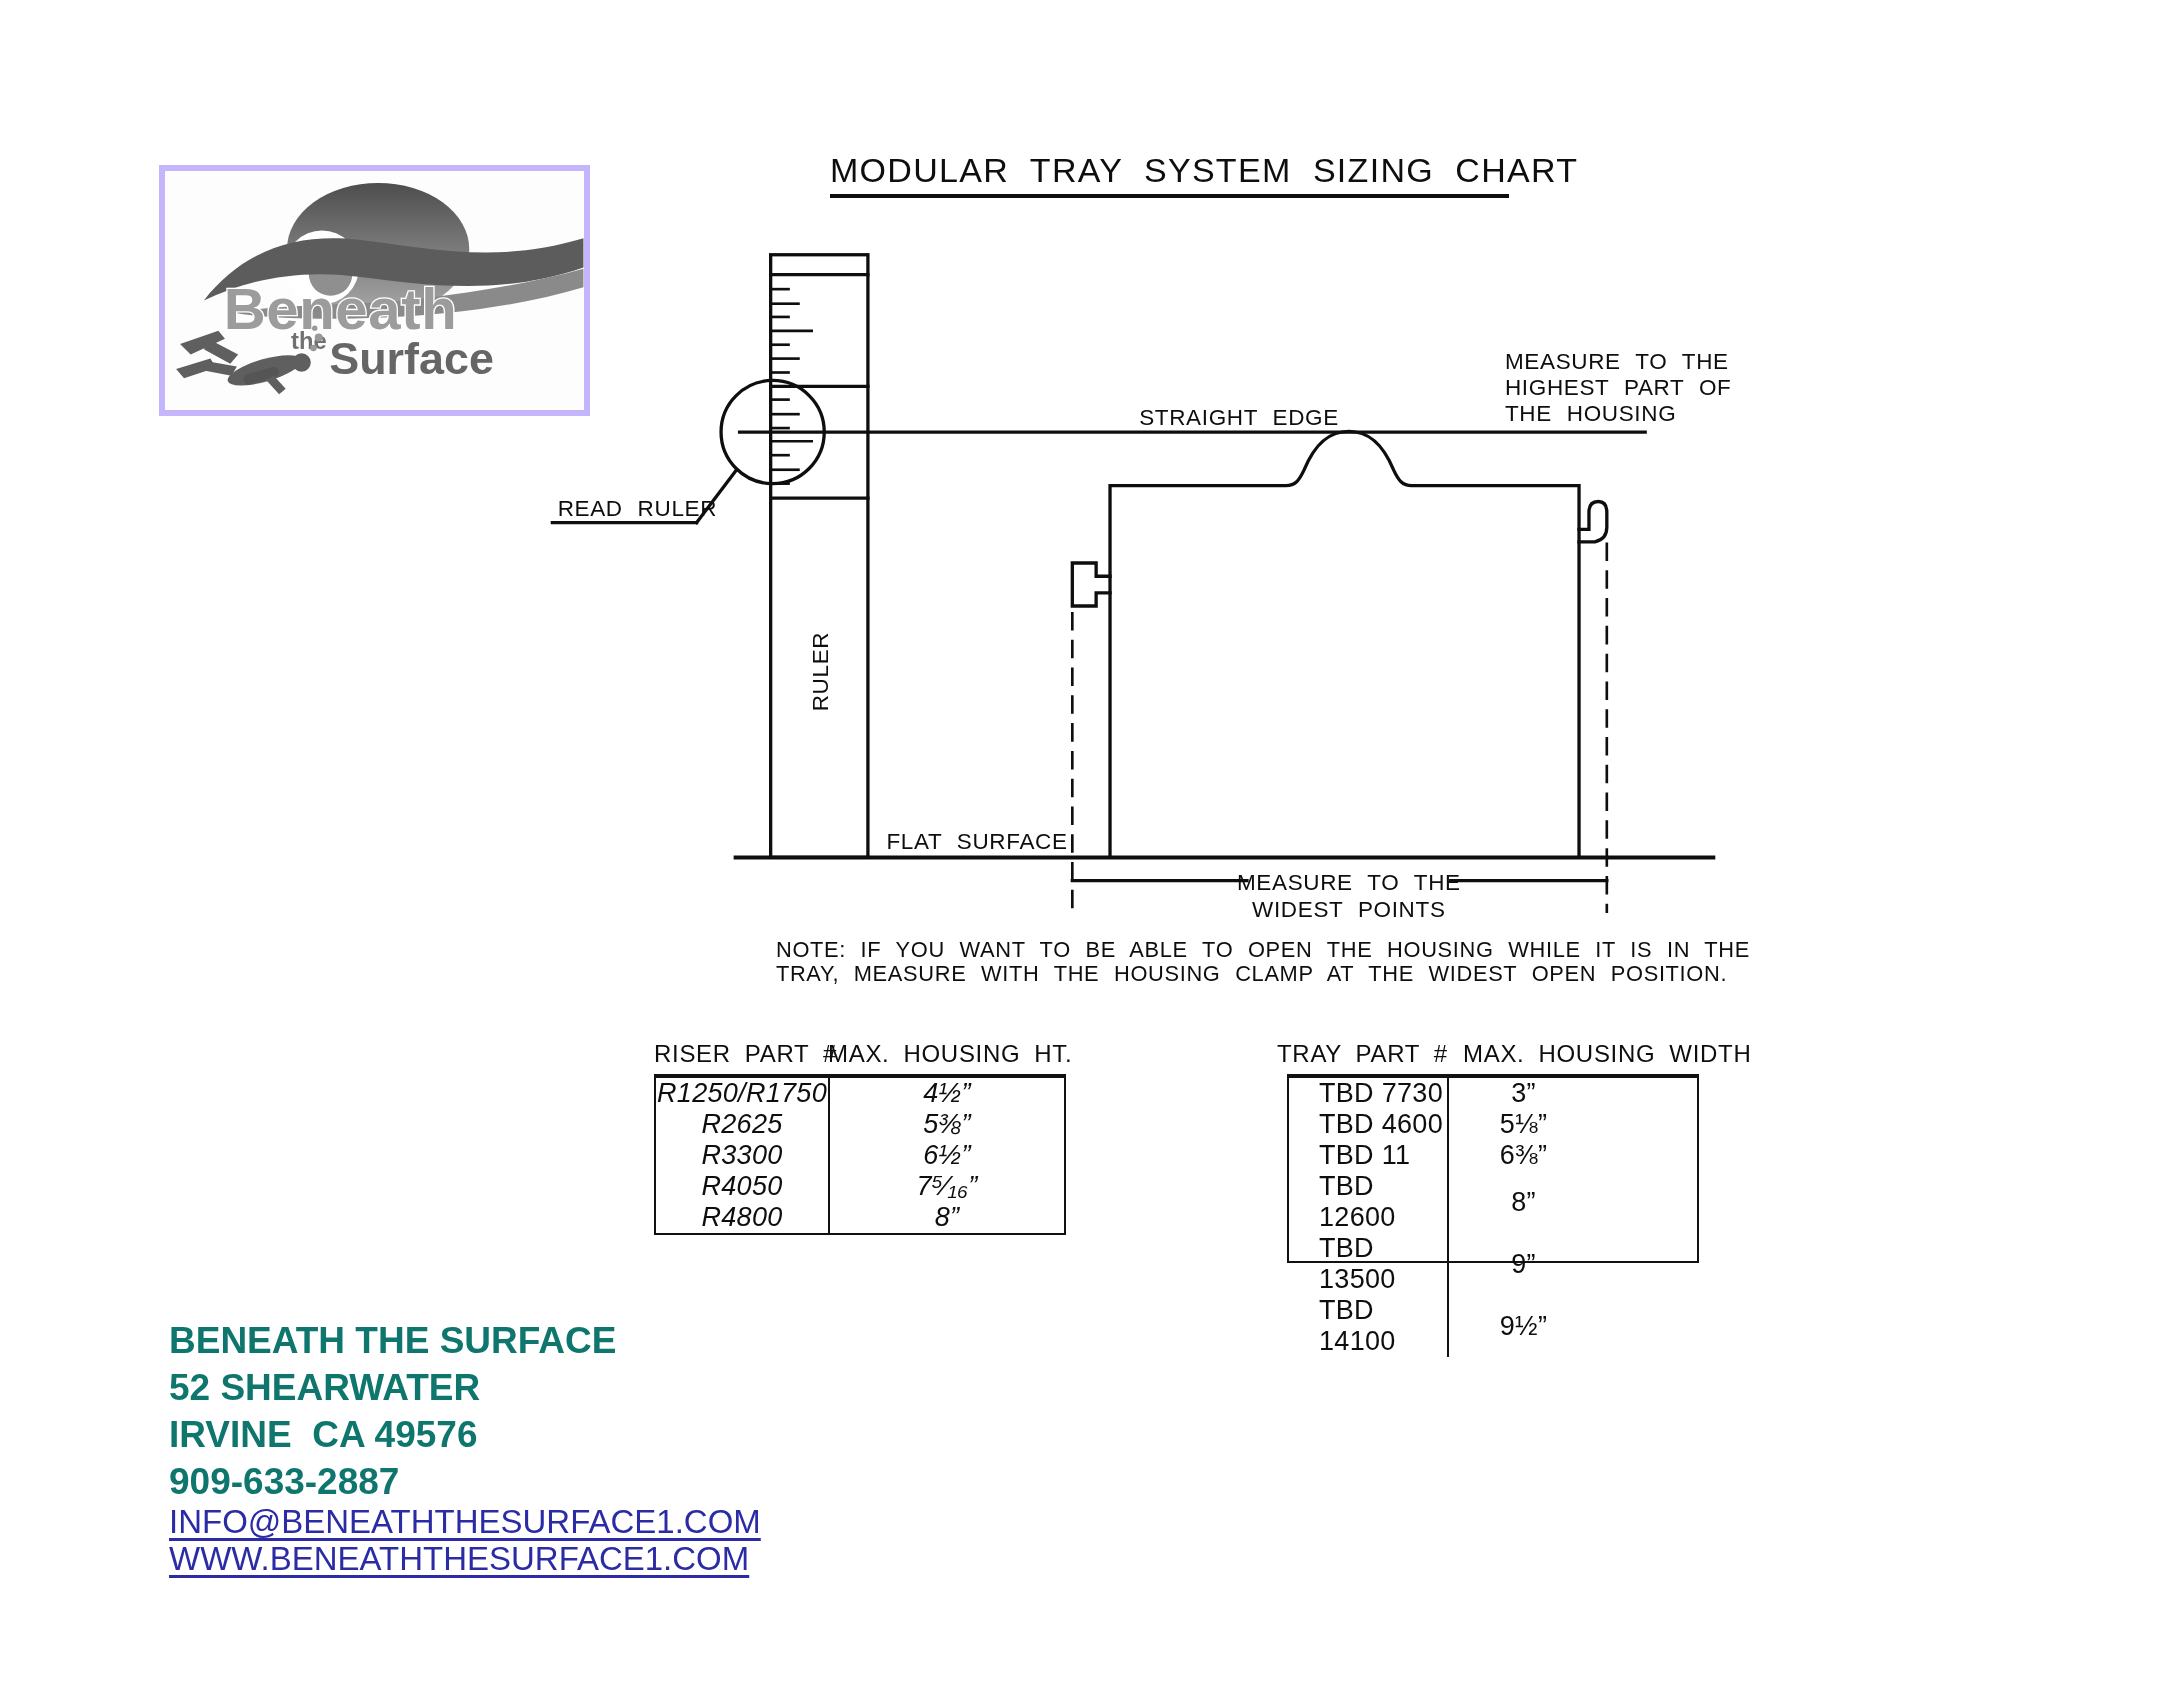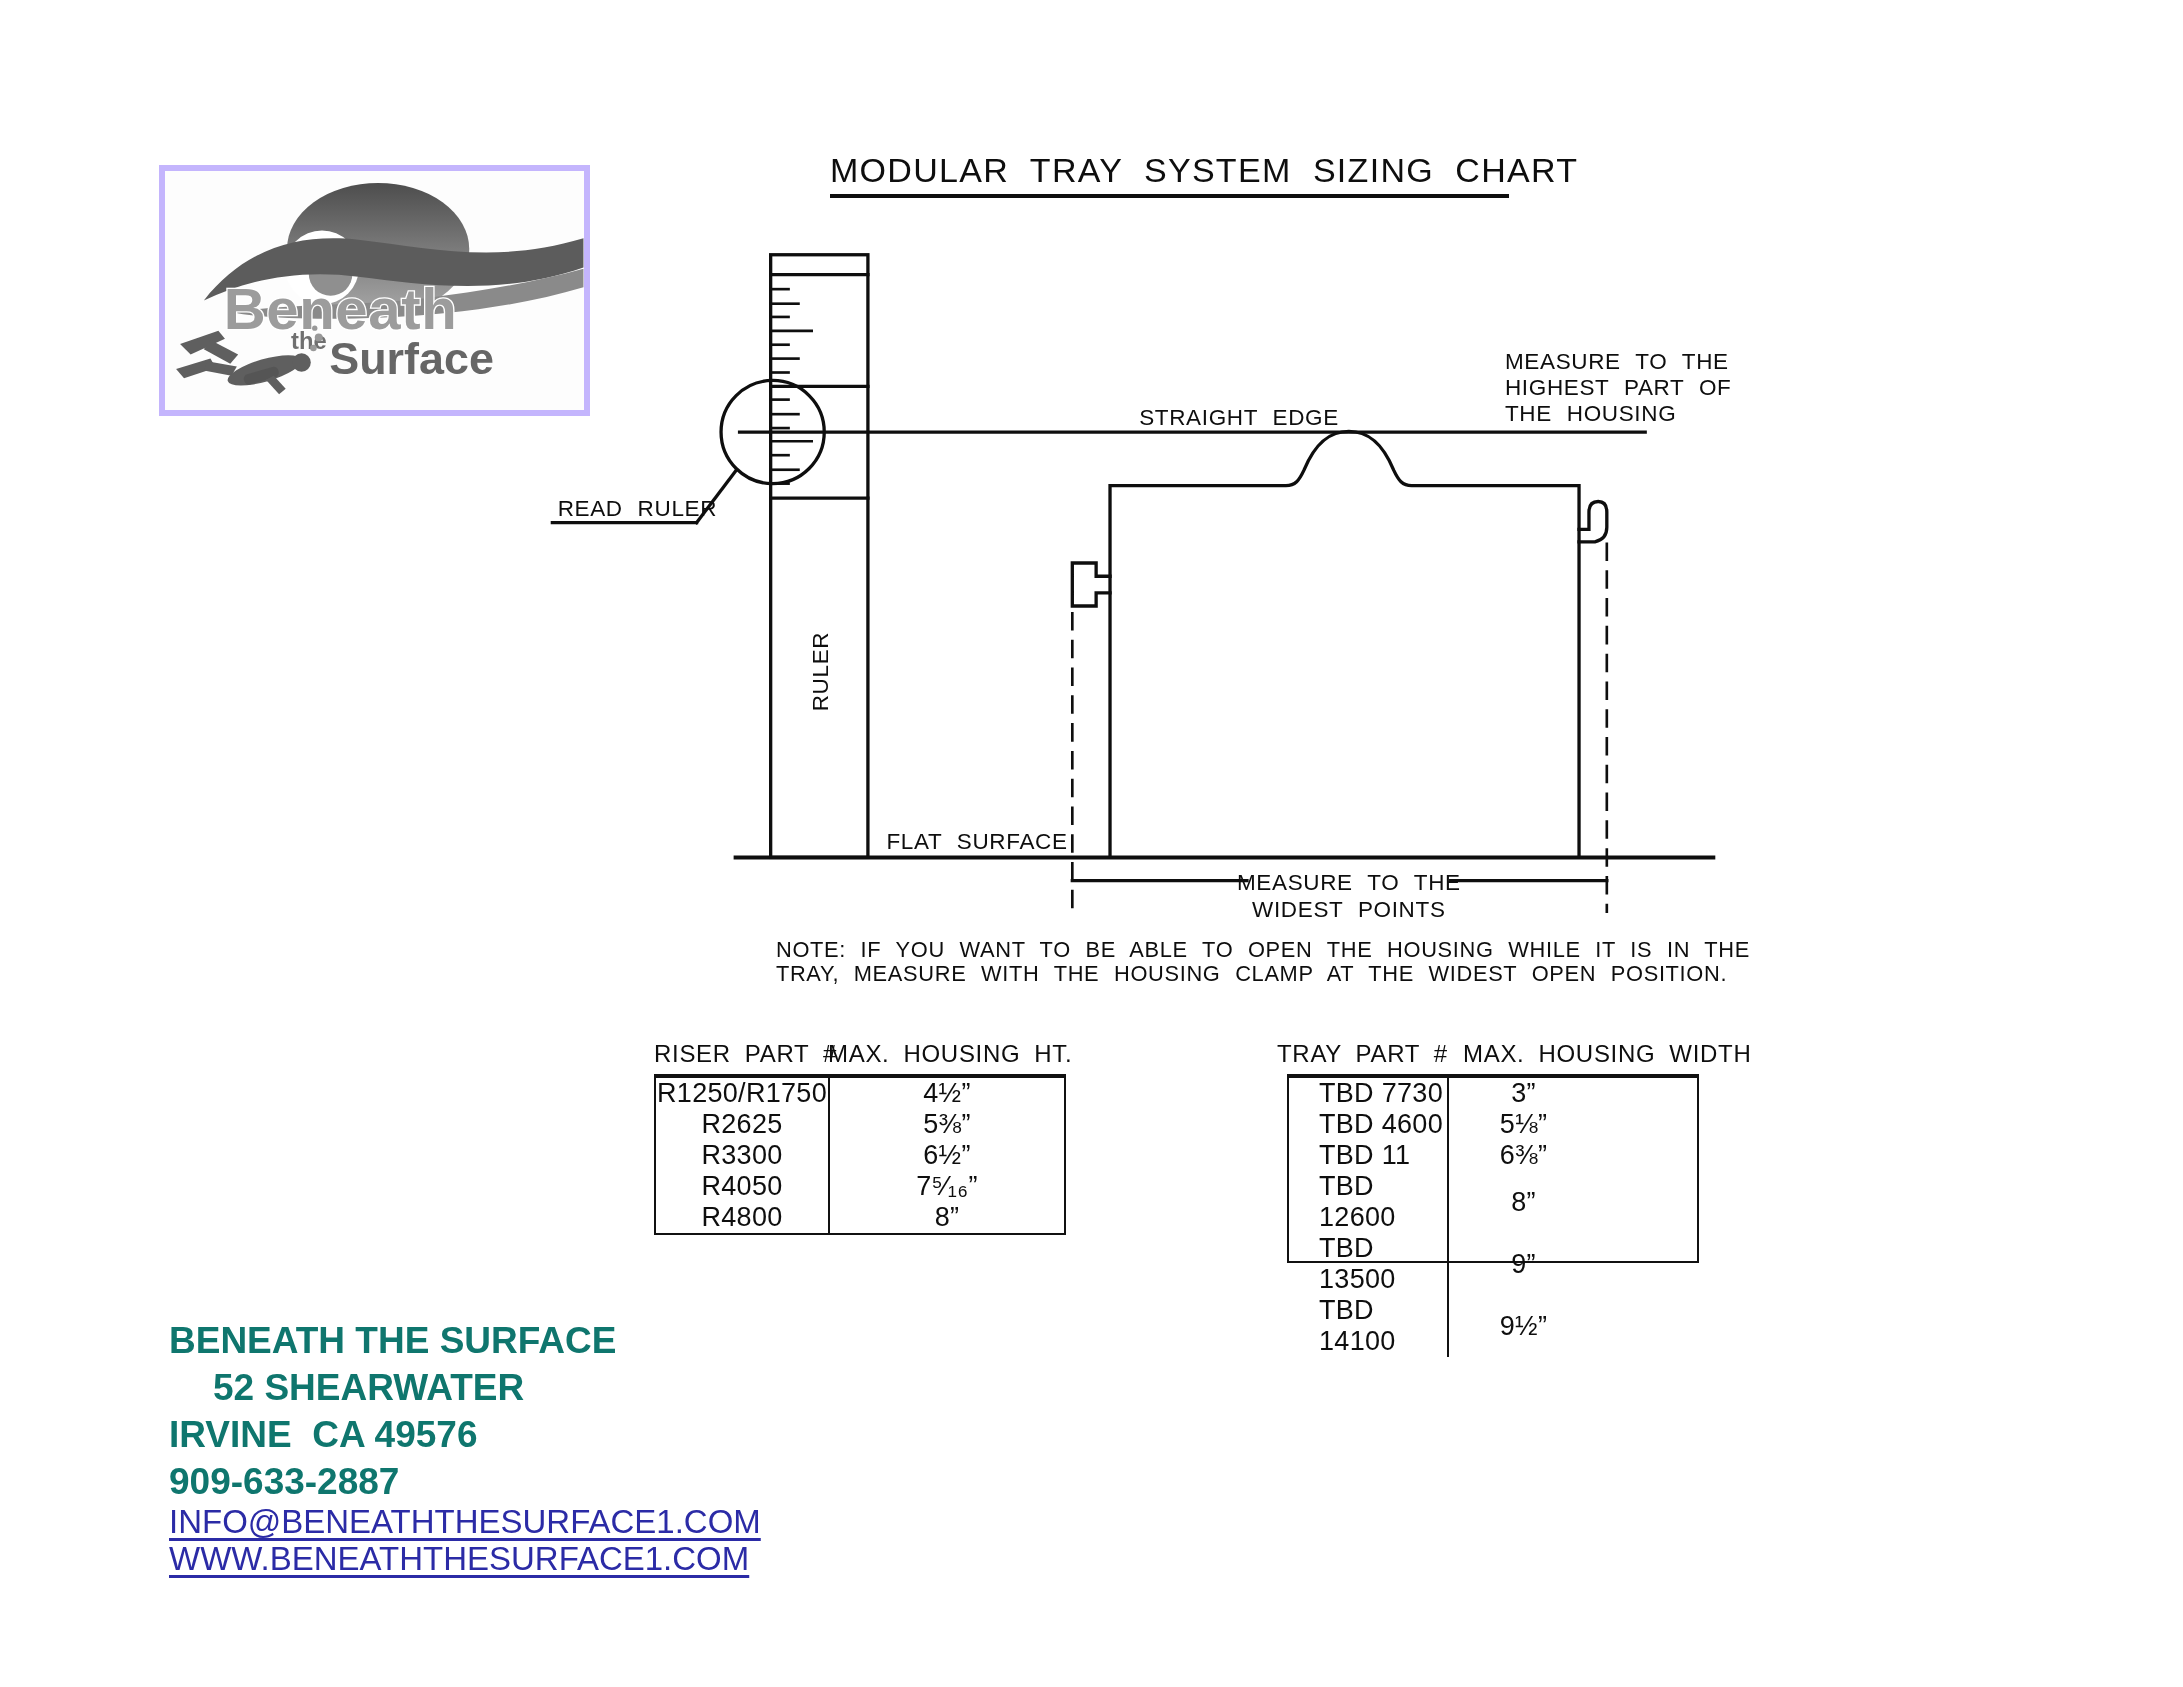--- a/index.html
+++ b/index.html
@@ -142,21 +142,21 @@
       <text class="cad" x="2039" y="1386" text-anchor="middle">WIDEST POINTS</text>
     </g>
     <g>
       <text class="cad cadsm" x="1173" y="1447">NOTE: IF YOU WANT TO BE ABLE TO OPEN THE HOUSING WHILE IT IS IN THE</text>
       <text class="cad cadsm" x="1173" y="1483">TRAY, MEASURE WITH THE HOUSING CLAMP AT THE WIDEST OPEN POSITION.</text>
     </g>
   </svg>
 
   <div class="tblhead" style="left:654px;top:1040px;width:175px;">RISER PART #</div>
   <div class="tblhead" style="left:828px;top:1040px;width:237px;">MAX. HOUSING HT.</div>
-  <div class="tbl" style="left:654px;top:1074px;width:412px;height:161px;">
+  <div class="tbl" style="left:654px;top:1074px;width:412px;height:161px;font-style:italic;">
     <div class="trow">
       <div class="tcell-l">R1250/R1750</div>
       <div class="tcell-r">4½”</div>
     </div>
     <div class="trow">
       <div class="tcell-l">R2625</div>
       <div class="tcell-r">5⅜”</div>
     </div>
     <div class="trow">
       <div class="tcell-l">R3300</div>
@@ -195,20 +195,20 @@
       <div class="tcell-l">TBD 13500</div>
       <div class="tcell-r">9”</div>
     </div>
     <div class="trow">
       <div class="tcell-l">TBD 14100</div>
       <div class="tcell-r">9½”</div>
     </div>
   </div>
 
   <div class="addr" style="top:1320px;">BENEATH THE SURFACE</div>
-  <div class="addr" style="top:1367px;margin-left:44px;">52 SHEARWATER</div>
+  <div class="addr" style="top:1367px;">52 SHEARWATER</div>
   <div class="addr" style="top:1414px;">IRVINE  CA 49576</div>
   <div class="addr" style="top:1461px;">909-633-2887</div>
   <div class="link" style="top:1502px;">INFO@BENEATHTHESURFACE1.COM</div>
   <div class="link" style="top:1539px;">WWW.BENEATHTHESURFACE1.COM</div>
 
 </div>
 
 
 </body></html>

